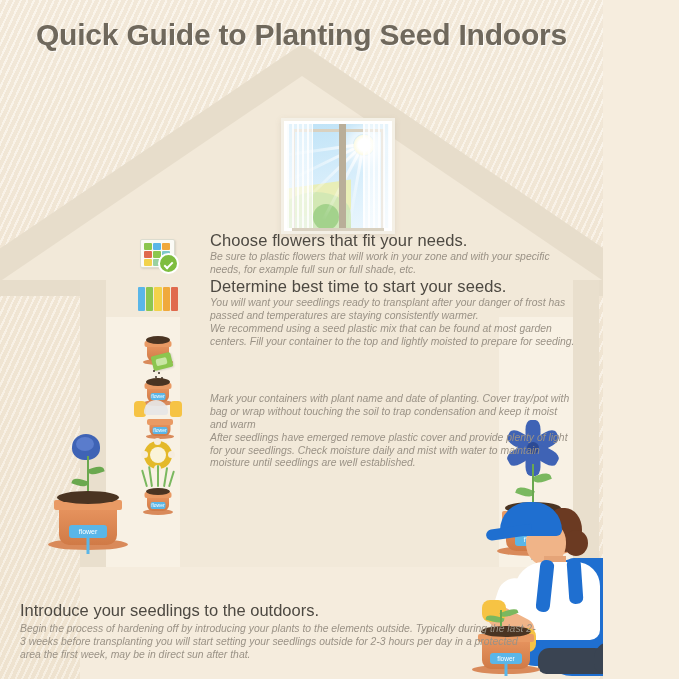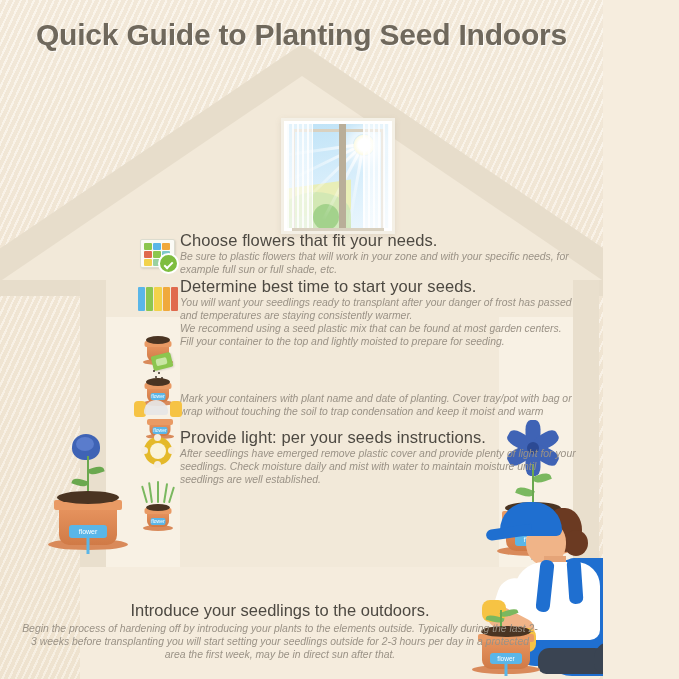--- a/index.html
+++ b/index.html
@@ -87,32 +87,32 @@
   .title{
     position:absolute;left:0;right:0;top:18px;text-align:center;
     font-size:30px;font-weight:bold;color:#6f685c;letter-spacing:-.2px;
     text-shadow:1px 1px 0 rgba(255,255,255,.75);
   }
 
   
   .steps{position:absolute;left:136px;top:231px;width:440px;}
   .step{position:relative;min-height:34px;margin-bottom:1px;}
   .step .icon{position:absolute;left:0;top:2px;width:44px;height:44px;}
-  .step .txt{margin-left:44px;}
+  .step .txt{margin-left:74px;}
   .step h3{
     margin:0;font-weight:normal;font-size:16.5px;color:#4d4942;
     line-height:19px;letter-spacing:.1px;
   }
   .step p{
     margin:1px 0 0 0;font-size:10.4px;line-height:12.6px;color:#9a9286;
     font-style:italic;
   }
 
   
-  .outro{position:absolute;left:20px;top:600px;width:520px;text-align:center;}
+  .outro{position:absolute;left:20px;top:600px;width:520px;}
   .outro h3{margin:0;font-weight:normal;font-size:16.5px;color:#4d4942;line-height:20px;}
   .outro p{margin:2px 0 0 0;font-size:10.4px;line-height:13px;color:#9a9286;font-style:italic;}
 
   
   .pot{position:absolute;}
   .pot .saucer{position:absolute;left:50%;bottom:0;transform:translateX(-50%);background:#d98a5a;border-radius:50%;}
   .pot .body{position:absolute;left:50%;transform:translateX(-50%);background:linear-gradient(180deg,#e7945f,#d07a46);}
   .pot .rim{position:absolute;left:50%;transform:translateX(-50%);background:#e99a64;border-radius:2px;}
   .pot .soil{position:absolute;left:50%;transform:translateX(-50%);background:#4a3422;border-radius:50%;}
   .tag{position:absolute;left:50%;transform:translateX(-50%);background:#5ab6e8;border-radius:3px;color:#fff;text-align:center;}
@@ -442,21 +442,20 @@
         <div class="ic">
           <div class="ring">
             <div class="ring-notch" style="left:-3px;top:10px"></div>
             <div class="ring-notch" style="right:-3px;top:10px"></div>
             <div class="ring-notch" style="left:10px;top:-3px"></div>
             <div class="ring-notch" style="left:10px;bottom:-3px"></div>
           </div>
         </div>
       </div>
       <div class="txt">
-        <h3>Provide light: per your seeds instructions.</h3>
         <p>After seedlings have emerged remove plastic cover and provide plenty of light for your seedlings. Check moisture daily and mist with water to maintain moisture until seedlings are well established.</p>
       </div>
     </div>
 
     <div class="step">
       <div class="icon" style="height:50px;top:-6px">
         <div class="ic" style="height:50px">
           <div class="blades">
             <i style="left:2px;height:18px;transform:rotate(-16deg)"></i>
             <i style="left:7px;height:21px;transform:rotate(-8deg)"></i>

